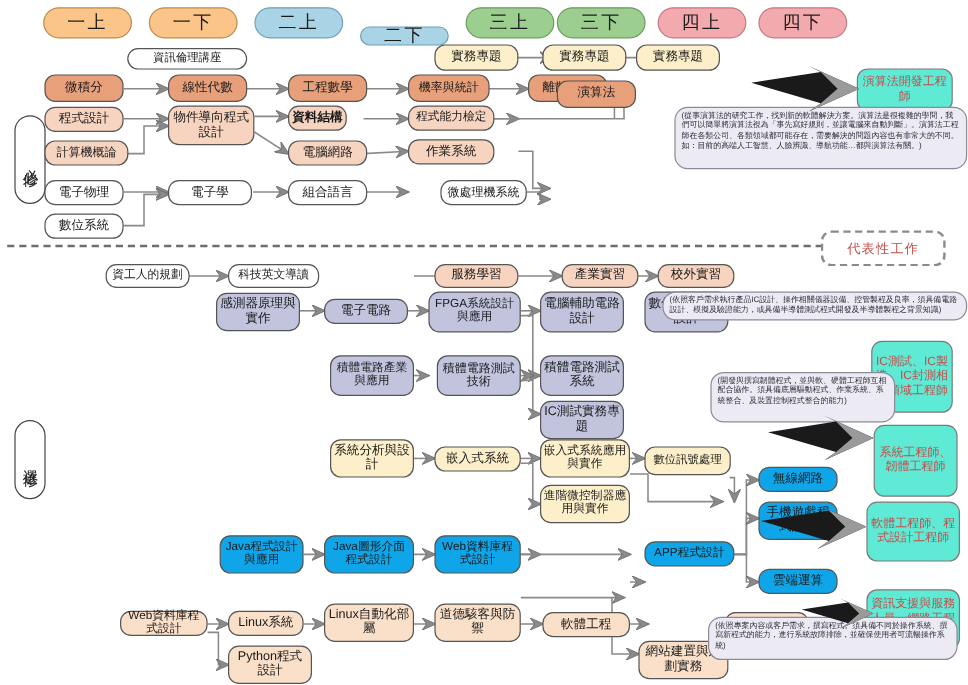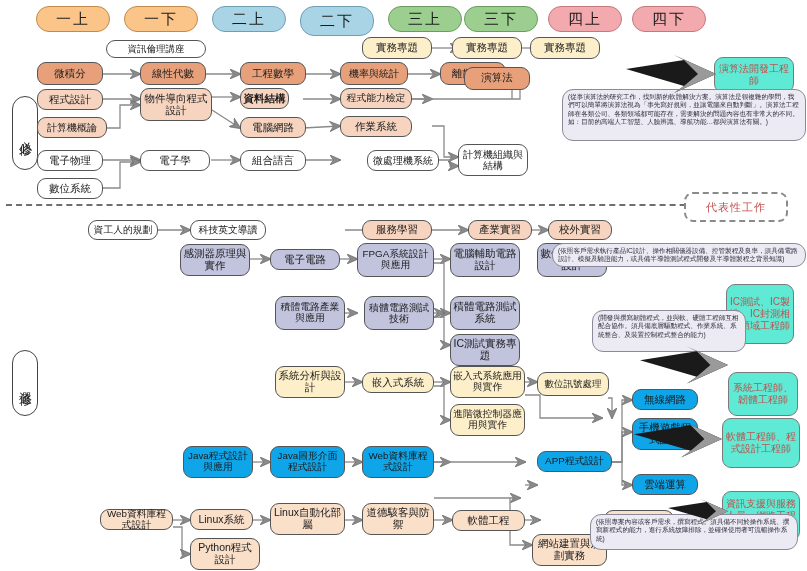--- a/index.html
+++ b/index.html
@@ -125,21 +125,21 @@
       <path d="M404,99 L520,99 L520,88"></path>
       <path d="M503,86 L512,86 L512,99"></path>
       <path d="M153,230 L153,230"></path>
       <path d="M345,230 L432,230"></path>
     </g>
   </svg>
 
   <div class="node sem orange" style="left:36px;top:6px;width:74px;height:26px;">一上</div>
   <div class="node sem orange" style="left:124px;top:6px;width:74px;height:26px;">一下</div>
   <div class="node sem blue" style="left:212px;top:6px;width:74px;height:26px;">二上</div>
-  <div class="node sem blue" style="left:300px;top:6px;width:74px;height:30px;">二下</div>
+  <div class="node sem blue" style="left:300px;top:22px;width:74px;height:16px;">二下</div>
   <div class="node sem green" style="left:388px;top:6px;width:74px;height:26px;">三上</div>
   <div class="node sem green" style="left:464px;top:6px;width:74px;height:26px;">三下</div>
   <div class="node sem pink" style="left:548px;top:6px;width:74px;height:26px;">四上</div>
   <div class="node sem pink" style="left:632px;top:6px;width:74px;height:26px;">四下</div>
 
   <div class="sidetag" style="left:12px;top:96px;width:24px;height:72px;">必修</div>
   <div class="sidetag" style="left:12px;top:350px;width:24px;height:64px;">選修</div>
 
   <div class="hrule" style="left:6px;top:204px;width:740px;"></div>
 
@@ -164,21 +164,20 @@
   <div class="node n-peach" style="left:240px;top:88px;width:49px;height:21px;font-weight:bold;">資料結構</div>
   <div class="node n-peach" style="left:240px;top:117px;width:66px;height:21px;">電腦網路</div>
   <div class="node n-peach" style="left:340px;top:88px;width:72px;height:21px;font-size:9.8px;">程式能力檢定</div>
   <div class="node n-peach" style="left:340px;top:116px;width:72px;height:21px;">作業系統</div>
 
   <div class="node n-white" style="left:37px;top:150px;width:66px;height:21px;">電子物理</div>
   <div class="node n-white" style="left:37px;top:178px;width:66px;height:21px;">數位系統</div>
   <div class="node n-white" style="left:140px;top:150px;width:70px;height:21px;">電子學</div>
   <div class="node n-white" style="left:240px;top:150px;width:66px;height:21px;">組合語言</div>
   <div class="node n-white" style="left:340px;top:150px;width:72px;height:21px;font-size:10px;margin-left:27px;">微處理機系統</div>
-  <div class="node n-white" style="left:458px;top:144px;width:70px;height:32px;font-size:10px;">計算機組織與結構</div>
 
   <div class="node n-white" style="left:88px;top:220px;width:70px;height:20px;font-size:9.8px;">資工人的規劃</div>
   <div class="node n-white" style="left:190px;top:220px;width:76px;height:20px;font-size:9.8px;">科技英文導讀</div>
 
   <div class="node n-peach" style="left:362px;top:220px;width:70px;height:20px;">服務學習</div>
   <div class="node n-peach" style="left:468px;top:220px;width:64px;height:20px;">產業實習</div>
   <div class="node n-peach" style="left:548px;top:220px;width:64px;height:20px;">校外實習</div>
 
   <div class="node n-purple" style="left:180px;top:244px;width:70px;height:32px;">感測器原理與實作</div>
   <div class="node n-purple" style="left:270px;top:249px;width:70px;height:21px;">電子電路</div>
@@ -210,21 +209,21 @@
   <div class="node n-peach2" style="left:190px;top:509px;width:63px;height:21px;">Linux系統</div>
   <div class="node n-peach2" style="left:270px;top:503px;width:75px;height:32px;">Linux自動化部屬</div>
   <div class="node n-peach2" style="left:190px;top:538px;width:70px;height:32px;">Python程式設計</div>
   <div class="node n-peach2" style="left:362px;top:503px;width:72px;height:32px;">道德駭客與防禦</div>
   <div class="node n-peach2" style="left:452px;top:510px;width:73px;height:21px;">軟體工程</div>
   <div class="node n-peach2" style="left:604px;top:510px;width:70px;height:21px;">專案管理</div>
   <div class="node n-peach2" style="left:532px;top:534px;width:75px;height:32px;">網站建置與規劃實務</div>
 
   <div class="career" style="left:714px;top:57px;width:80px;height:36px;">演算法開發工程師</div>
   <div class="career" style="left:726px;top:284px;width:68px;height:60px;">IC測試、IC製造、IC封測相關領域工程師</div>
-  <div class="career" style="left:728px;top:372px;width:70px;height:44px;">系統工程師、韌體工程師</div>
+  <div class="career" style="left:728px;top:354px;width:70px;height:60px;">系統工程師、韌體工程師</div>
   <div class="career" style="left:722px;top:418px;width:78px;height:50px;">軟體工程師、程式設計工程師</div>
   <div class="career" style="left:722px;top:491px;width:78px;height:50px;">資訊支援與服務人員、網路工程師</div>
 
   <div class="desc" style="left:562px;top:89px;width:244px;height:52px;">(從事演算法的研究工作，找到新的軟體解決方案。演算法是很複雜的學問，我們可以簡單將演算法視為「事先寫好規則，並讓電腦來自動判斷」。演算法工程師在各類公司、各類領域都可能存在，需要解決的問題內容也有非常大的不同。如：目前的高端人工智慧、人臉辨識、導航功能…都與演算法有關。)</div>
   <div class="desc" style="left:552px;top:243px;width:254px;height:24px;">(依照客戶需求執行產品IC設計、操作相關儀器設備、控管製程及良率，須具備電路設計、模擬及驗證能力，或具備半導體測試程式開發及半導體製程之背景知識)</div>
   <div class="desc" style="left:592px;top:310px;width:154px;height:42px;">(開發與撰寫韌體程式，並與軟、硬體工程師互相配合協作。須具備底層驅動程式、作業系統、系統整合、及裝置控制程式整合的能力)</div>
   <div class="desc" style="left:590px;top:514px;width:208px;height:36px;">(依照專案內容或客戶需求，撰寫程式。須具備不同於操作系統、撰寫新程式的能力，進行系統故障排除，並確保使用者可流暢操作系統)</div>
 
   <svg class="bigarrow" style="left:626px;top:55px;" width="90" height="40" viewBox="0 0 90 40">
     <path d="M0,14 L58,5 L48,0 L90,19 L48,38 L58,31 Z" fill="#1a1a1a"></path>

